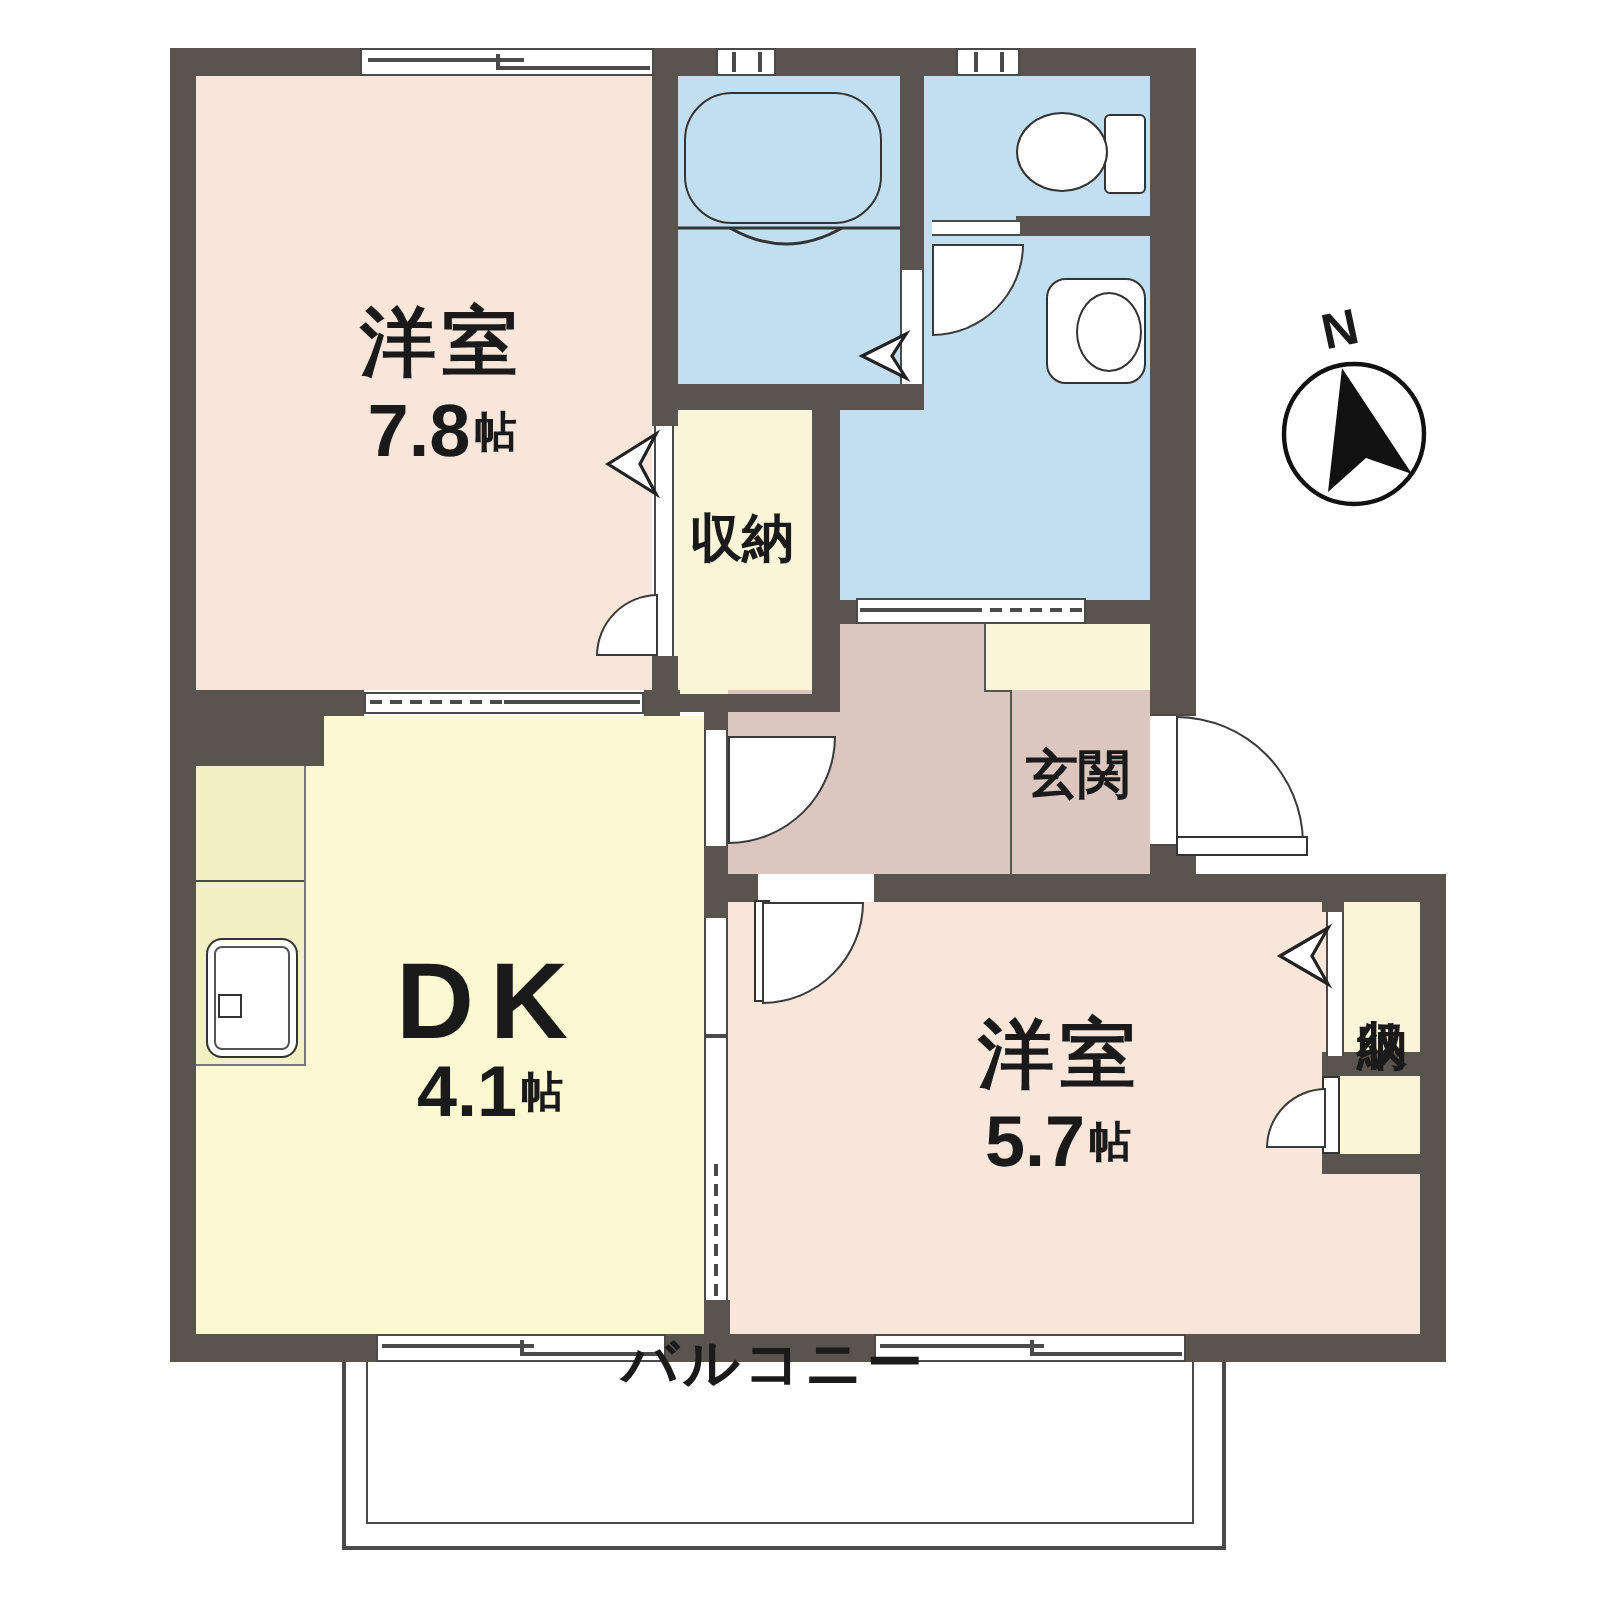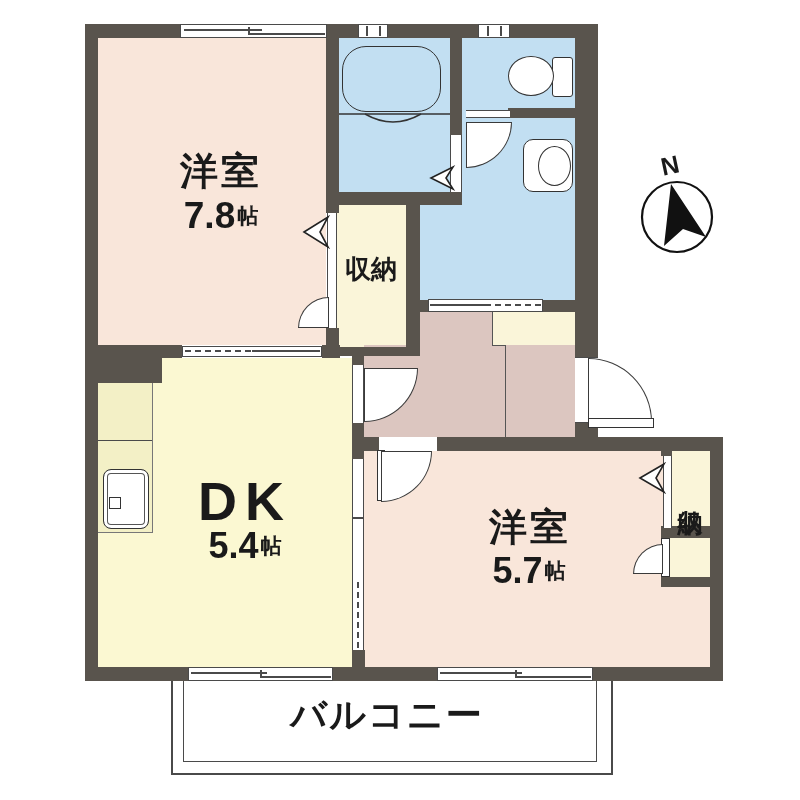--- a/index.html
+++ b/index.html
@@ -154,30 +154,31 @@
   <div class="lbl" style="left:121px;top:148px;width:200px;height:46px;font-size:38px;letter-spacing:3px;">洋室</div>
   <div class="lbl" style="left:121px;top:194px;width:200px;height:44px;font-size:37px;">
     <span>7.8</span>
       <span class="unit">帖</span>
   </div>
 
   <div class="lbl" style="left:321px;top:254px;width:100px;height:30px;font-size:26px;">収納</div>
 
   <div class="lbl" style="left:145px;top:477px;width:200px;height:48px;font-size:54px;letter-spacing:8px;">DK</div>
   <div class="lbl" style="left:145px;top:525px;width:200px;height:42px;font-size:36px;">
-    <span>5.4</span>
+    <span>4.1</span>
       <span class="unit">帖</span>
   </div>
 
+  <div class="lbl" style="left:489px;top:371px;width:100px;height:32px;font-size:26px;">玄関</div>
 
   <div class="lbl" style="left:430px;top:504px;width:200px;height:46px;font-size:38px;letter-spacing:3px;">洋室</div>
   <div class="lbl" style="left:429px;top:550px;width:200px;height:42px;font-size:36px;">
     <span>5.7</span>
       <span class="unit">帖</span>
   </div>
 
   <div class="lbl" style="left:672px;top:456px;width:38px;height:70px;font-size:25px;writing-mode:vertical-rl;letter-spacing:2px;">収納</div>
 
-  <div class="lbl" style="left:287px;top:698px;width:200px;height:34px;font-size:36px;letter-spacing:2px;">バルコニー</div>
+  <div class="lbl" style="left:287px;top:665px;width:200px;height:34px;font-size:28px;letter-spacing:2px;">バルコニー</div>
 
   <div class="lbl" style="left:650px;top:149px;width:40px;height:32px;font-size:25px;transform:rotate(-12deg);">N</div>
 
 </div>
 
 </body></html>

